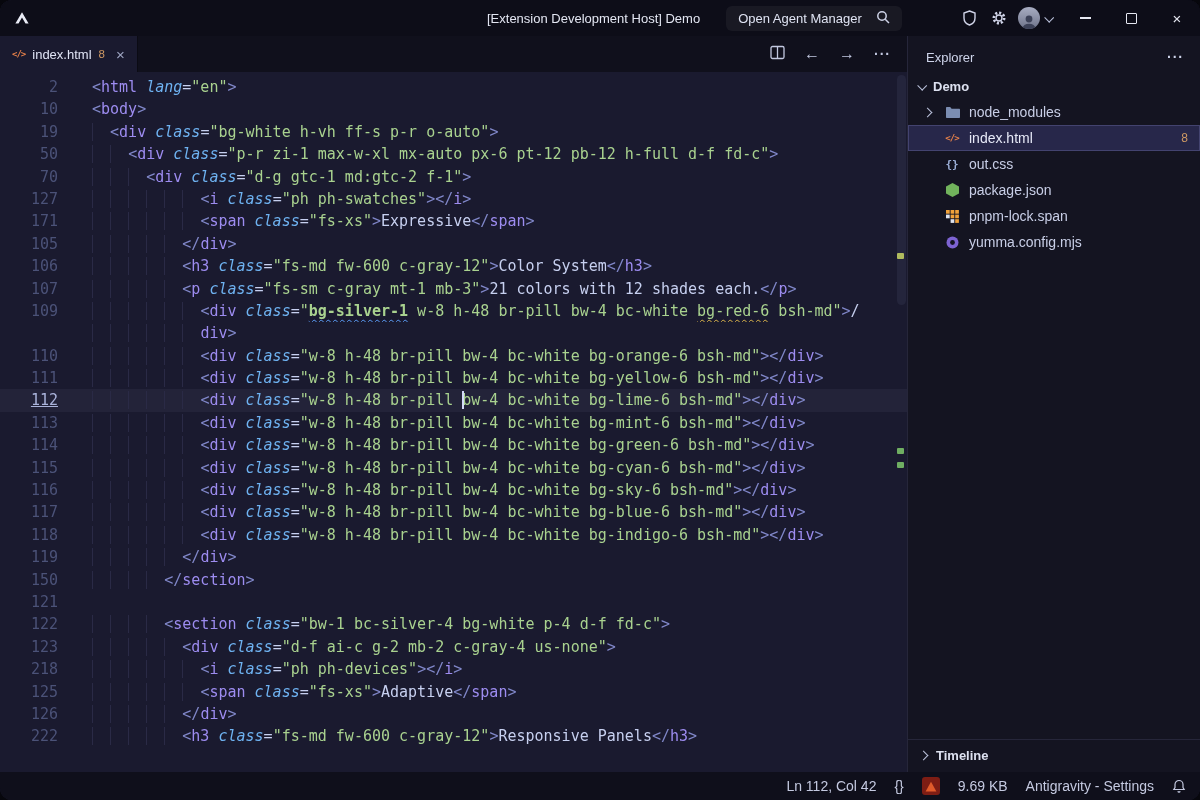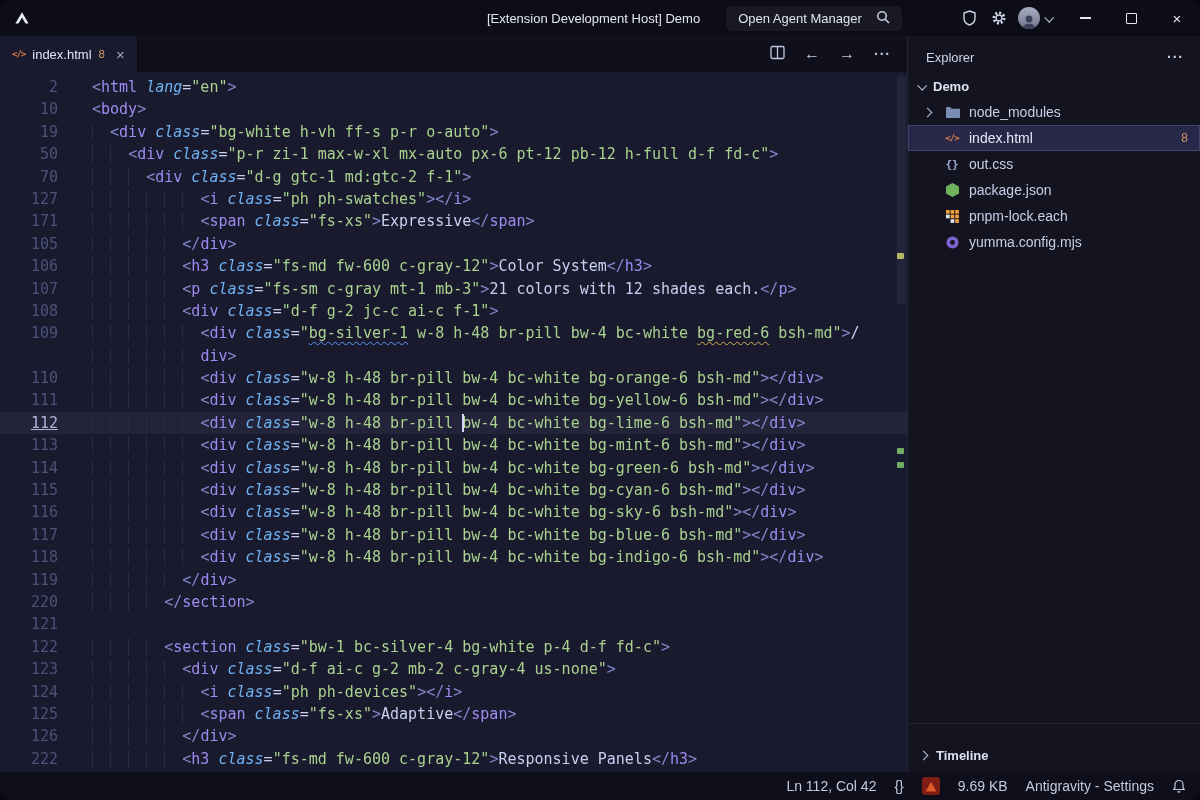--- a/index.html
+++ b/index.html
@@ -46,40 +46,40 @@
   .crow.cur{background:#232339;}
   .gut{flex:0 0 58px;text-align:right;padding-right:12px;color:#4b5278;user-select:none;}
   .cur .gut{color:#aab3da;text-decoration:underline;}
   .code{flex:1;white-space:pre;position:relative;padding-left:22px;}
   .ig{box-shadow:inset 1px 0 0 #2a2a46;}
   .tk-t{color:var(--tag,#9d8cf0);}
   .tk-p{color:var(--punct,#8087c9);}
   .tk-a{color:var(--attr,#6fb3f2);font-style:italic;}
   .tk-s{color:var(--string,#a9d28f);}
   .sq{text-decoration-line:underline;text-decoration-style:wavy;text-decoration-thickness:1px;text-underline-offset:3px;}
-  .sq-info{text-decoration-color:#5a9bf5;}
+  .sq-info{text-decoration-color:#5a9bf5;font-weight:bold;}
   .sq-warn{text-decoration-color:#d8b24a;}
   .caret{position:absolute;top:2px;width:1.5px;height:18px;background:#d2d9f7;}
   #ruler{position:absolute;top:0;right:0;bottom:0;width:12px;}
   .rmark{position:absolute;right:3px;width:7px;height:6px;border-radius:1px;}
   .vthumb{position:absolute;right:1px;top:3px;width:9px;height:230px;border-radius:5px;background:rgba(125,135,175,0.10);}
 
   
   .sidebar{flex:0 0 292px;background:var(--bg-sidebar,#141421);border-left:1px solid #26263a;display:flex;flex-direction:column;color:#c8cee6;}
   .sb-header{display:flex;align-items:center;justify-content:space-between;padding:13px 16px 10px 18px;font-size:13px;color:#ced4ea;}
   .sb-section{display:flex;align-items:center;gap:8px;padding:4px 8px 5px 10px;font-weight:700;font-size:13px;color:#dde1f0;cursor:pointer;}
   .fitem{display:flex;align-items:center;height:26px;padding:0 12px 0 16px;font-size:14px;cursor:pointer;white-space:nowrap;}
   .fitem.sel{background:#27274a;outline:1px solid #43436f;outline-offset:-1px;color:#e6e9f7;}
   .chslot{width:18px;display:flex;align-items:center;}
   .ficon{width:20px;display:flex;justify-content:center;align-items:center;margin-right:7px;}
   .flabel{flex:1;}
   .fbadge{color:var(--badge,#cf9963);font-size:12px;}
   .fi-html{font-family:"DejaVu Sans Mono",monospace;font-size:9px;font-weight:bold;color:#e8824a;letter-spacing:-1px;}
   .fi-css{font-family:"DejaVu Sans Mono",monospace;font-size:11px;font-weight:bold;color:#9db0d8;}
-  .timeline{margin-top:auto;border-top:1px solid #26263a;display:flex;align-items:center;gap:9px;padding:24px 10px 9px 12px;font-weight:700;font-size:13px;color:#dde1f0;cursor:pointer;}
+  .timeline{margin-top:auto;border-top:1px solid #26263a;display:flex;align-items:center;gap:9px;padding:8px 10px 9px 12px;font-weight:700;font-size:13px;color:#dde1f0;cursor:pointer;}
 
   
   .statusbar{flex:0 0 28px;background:var(--bg-status,#0f0f1b);display:flex;align-items:center;justify-content:flex-end;gap:18px;padding:0 14px;font-size:14px;color:#c4c9e0;}
   .statusbar > span{display:flex;align-items:center;cursor:pointer;}
   .sb-logo{width:18px;height:18px;background:#7e1d14;border-radius:3px;display:flex;align-items:center;justify-content:center;}
 </style>
 </head>
 <body>
 
 <div class="app">
@@ -192,24 +192,20 @@
             </div>
             <div class="crow">
               <div class="gut">106</div>
               <div class="code"><span class="ig">  </span><span class="ig">  </span><span class="ig">  </span><span class="ig">  </span><span class="ig">  </span><span class="tk-p">&lt;</span><span class="tk-t">h3</span> <span class="tk-a">class</span>=<span class="tk-s">"fs-md fw-600 c-gray-12"</span><span class="tk-p">&gt;</span>Color System<span class="tk-p">&lt;/</span><span class="tk-t">h3</span><span class="tk-p">&gt;</span></div>
             </div>
             <div class="crow">
               <div class="gut">107</div>
               <div class="code"><span class="ig">  </span><span class="ig">  </span><span class="ig">  </span><span class="ig">  </span><span class="ig">  </span><span class="tk-p">&lt;</span><span class="tk-t">p</span> <span class="tk-a">class</span>=<span class="tk-s">"fs-sm c-gray mt-1 mb-3"</span><span class="tk-p">&gt;</span>21 colors with 12 shades each.<span class="tk-p">&lt;/</span><span class="tk-t">p</span><span class="tk-p">&gt;</span></div>
             </div>
             <div class="crow">
-              <div class="gut">108</div>
-              <div class="code"><span class="ig">  </span><span class="ig">  </span><span class="ig">  </span><span class="ig">  </span><span class="ig">  </span><span class="tk-p">&lt;</span><span class="tk-t">div</span> <span class="tk-a">class</span>=<span class="tk-s">"d-f g-2 jc-c ai-c f-1"</span><span class="tk-p">&gt;</span></div>
-            </div>
-            <div class="crow">
               <div class="gut">109</div>
               <div class="code"><span class="ig">  </span><span class="ig">  </span><span class="ig">  </span><span class="ig">  </span><span class="ig">  </span><span class="ig">  </span><span class="tk-p">&lt;</span><span class="tk-t">div</span> <span class="tk-a">class</span>=<span class="tk-s">"<span class="sq sq-info">bg-silver-1</span> w-8 h-48 br-pill bw-4 bc-white <span class="sq sq-warn">bg-red-6</span> bsh-md"</span><span class="tk-p">&gt;</span>/</div>
             </div>
             <div class="crow">
               <div class="gut"></div>
               <div class="code"><span class="ig">  </span><span class="ig">  </span><span class="ig">  </span><span class="ig">  </span><span class="ig">  </span><span class="ig">  </span><span class="tk-t">div</span><span class="tk-p">&gt;</span></div>
             </div>
             <div class="crow">
               <div class="gut">110</div>
               <div class="code"><span class="ig">  </span><span class="ig">  </span><span class="ig">  </span><span class="ig">  </span><span class="ig">  </span><span class="ig">  </span><span class="tk-p">&lt;</span><span class="tk-t">div</span> <span class="tk-a">class</span>=<span class="tk-s">"w-8 h-48 br-pill bw-4 bc-white bg-orange-6 bsh-md"</span><span class="tk-p">&gt;</span><span class="tk-p">&lt;/</span><span class="tk-t">div</span><span class="tk-p">&gt;</span></div>
@@ -244,37 +240,37 @@
             </div>
             <div class="crow">
               <div class="gut">118</div>
               <div class="code"><span class="ig">  </span><span class="ig">  </span><span class="ig">  </span><span class="ig">  </span><span class="ig">  </span><span class="ig">  </span><span class="tk-p">&lt;</span><span class="tk-t">div</span> <span class="tk-a">class</span>=<span class="tk-s">"w-8 h-48 br-pill bw-4 bc-white bg-indigo-6 bsh-md"</span><span class="tk-p">&gt;</span><span class="tk-p">&lt;/</span><span class="tk-t">div</span><span class="tk-p">&gt;</span></div>
             </div>
             <div class="crow">
               <div class="gut">119</div>
               <div class="code"><span class="ig">  </span><span class="ig">  </span><span class="ig">  </span><span class="ig">  </span><span class="ig">  </span><span class="tk-p">&lt;/</span><span class="tk-t">div</span><span class="tk-p">&gt;</span></div>
             </div>
             <div class="crow">
-              <div class="gut">220</div>
+              <div class="gut">150</div>
               <div class="code"><span class="ig">  </span><span class="ig">  </span><span class="ig">  </span><span class="ig">  </span><span class="tk-p">&lt;/</span><span class="tk-t">section</span><span class="tk-p">&gt;</span></div>
             </div>
             <div class="crow">
               <div class="gut">121</div>
               <div class="code"></div>
             </div>
             <div class="crow">
               <div class="gut">122</div>
               <div class="code"><span class="ig">  </span><span class="ig">  </span><span class="ig">  </span><span class="ig">  </span><span class="tk-p">&lt;</span><span class="tk-t">section</span> <span class="tk-a">class</span>=<span class="tk-s">"bw-1 bc-silver-4 bg-white p-4 d-f fd-c"</span><span class="tk-p">&gt;</span></div>
             </div>
             <div class="crow">
               <div class="gut">123</div>
               <div class="code"><span class="ig">  </span><span class="ig">  </span><span class="ig">  </span><span class="ig">  </span><span class="ig">  </span><span class="tk-p">&lt;</span><span class="tk-t">div</span> <span class="tk-a">class</span>=<span class="tk-s">"d-f ai-c g-2 mb-2 c-gray-4 us-none"</span><span class="tk-p">&gt;</span></div>
             </div>
             <div class="crow">
-              <div class="gut">124</div>
+              <div class="gut">218</div>
               <div class="code"><span class="ig">  </span><span class="ig">  </span><span class="ig">  </span><span class="ig">  </span><span class="ig">  </span><span class="ig">  </span><span class="tk-p">&lt;</span><span class="tk-t">i</span> <span class="tk-a">class</span>=<span class="tk-s">"ph ph-devices"</span><span class="tk-p">&gt;</span><span class="tk-p">&lt;/</span><span class="tk-t">i</span><span class="tk-p">&gt;</span></div>
             </div>
             <div class="crow">
               <div class="gut">125</div>
               <div class="code"><span class="ig">  </span><span class="ig">  </span><span class="ig">  </span><span class="ig">  </span><span class="ig">  </span><span class="ig">  </span><span class="tk-p">&lt;</span><span class="tk-t">span</span> <span class="tk-a">class</span>=<span class="tk-s">"fs-xs"</span><span class="tk-p">&gt;</span>Adaptive<span class="tk-p">&lt;/</span><span class="tk-t">span</span><span class="tk-p">&gt;</span></div>
             </div>
             <div class="crow">
               <div class="gut">126</div>
               <div class="code"><span class="ig">  </span><span class="ig">  </span><span class="ig">  </span><span class="ig">  </span><span class="ig">  </span><span class="tk-p">&lt;/</span><span class="tk-t">div</span><span class="tk-p">&gt;</span></div>
             </div>
@@ -344,21 +340,21 @@
                 <rect width="3.7" height="3.7" fill="#f0a13a"></rect>
                 <rect x="4.6" width="3.7" height="3.7" fill="#f0a13a"></rect>
                 <rect x="9.2" width="3.7" height="3.7" fill="#f0a13a"></rect>
                 <rect x="9.2" y="4.6" width="3.7" height="3.7" fill="#f0a13a"></rect>
                 <rect x="4.6" y="4.6" width="3.7" height="3.7" fill="#f0a13a"></rect>
                 <rect x="9.2" y="9.2" width="3.7" height="3.7" fill="#f0a13a"></rect>
                 <rect x="4.6" y="9.2" width="3.7" height="3.7" fill="#dfe3ee"></rect>
                 <rect y="4.6" width="3.7" height="3.7" fill="#dfe3ee"></rect>
               </svg>
             </span>
-            <span class="flabel">pnpm-lock.each</span>
+            <span class="flabel">pnpm-lock.span</span>
           </div>
           <div class="fitem">
             <span class="chslot"></span>
             <span class="ficon">
               <svg width="13" height="13" viewBox="0 0 13 13">
                 <circle cx="6.5" cy="6.5" r="6" fill="#7d63d2"></circle>
                 <circle cx="6.5" cy="6.5" r="2.4" fill="#141421"></circle>
               </svg>
             </span>
             <span class="flabel">yumma.config.mjs</span>

